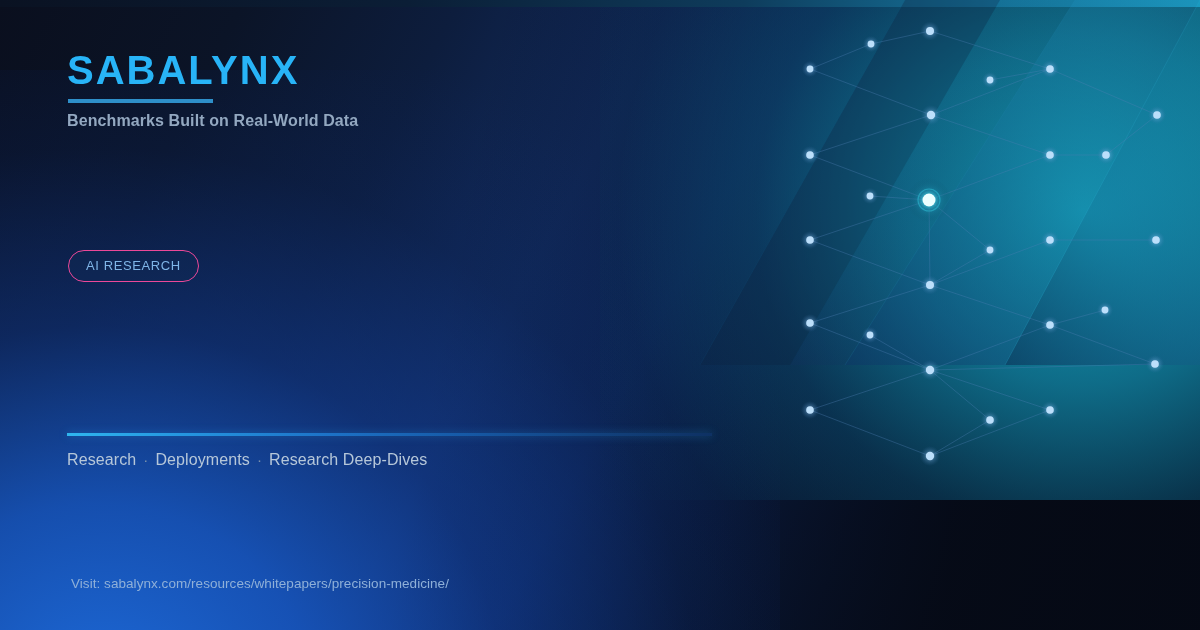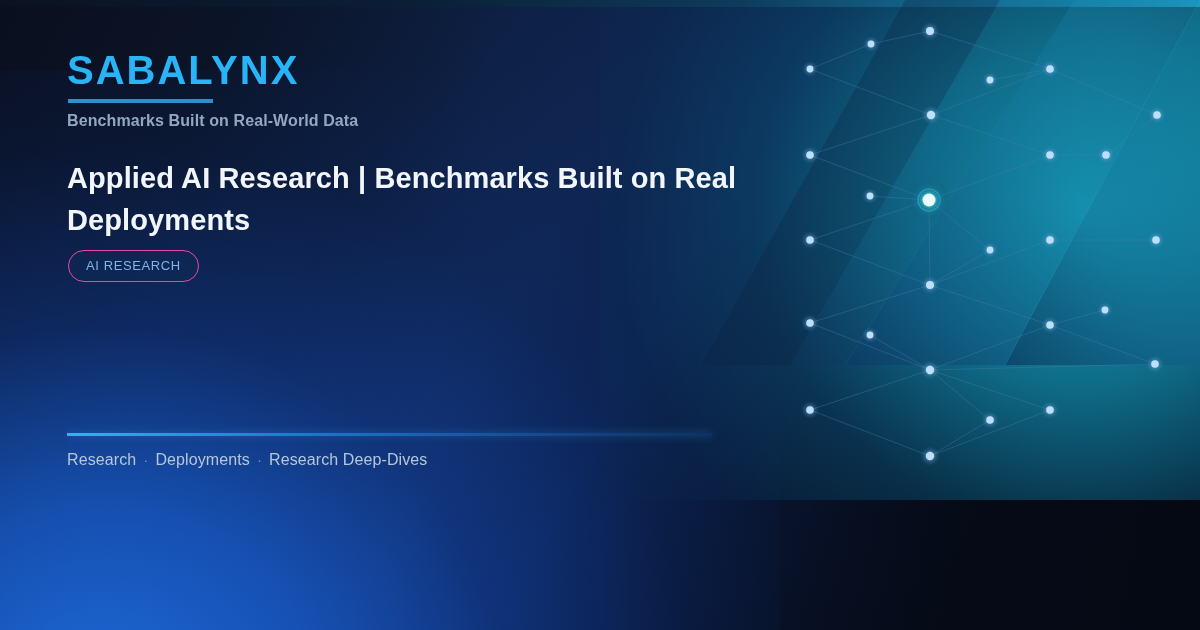--- a/index.html
+++ b/index.html
@@ -318,22 +318,22 @@
         </g>
     </svg>
   </div>
 
   <div class="content">
 
     <div class="logo">SABALYNX</div>
     <div class="logo-underline"></div>
     <div class="tagline">Benchmarks Built on Real-World Data</div>
 
-    <h1 class="headline">Applied AI Research | Benchmarks Built on Real Deployments</h1>
 
     <div class="badge">AI RESEARCH</div>
 
     <div class="divider"></div>
 
     <div class="links" id="links-row"><span class="link">Research</span><span class="sep">·</span><span class="link">Deployments</span><span class="sep">·</span><span class="link">Research Deep-Dives</span></div>
 
+    <div class="visit">Visit: sabalynx.com/resources/whitepapers/precision-medicine/</div>
   </div>
 </div>
 
 </body></html>

